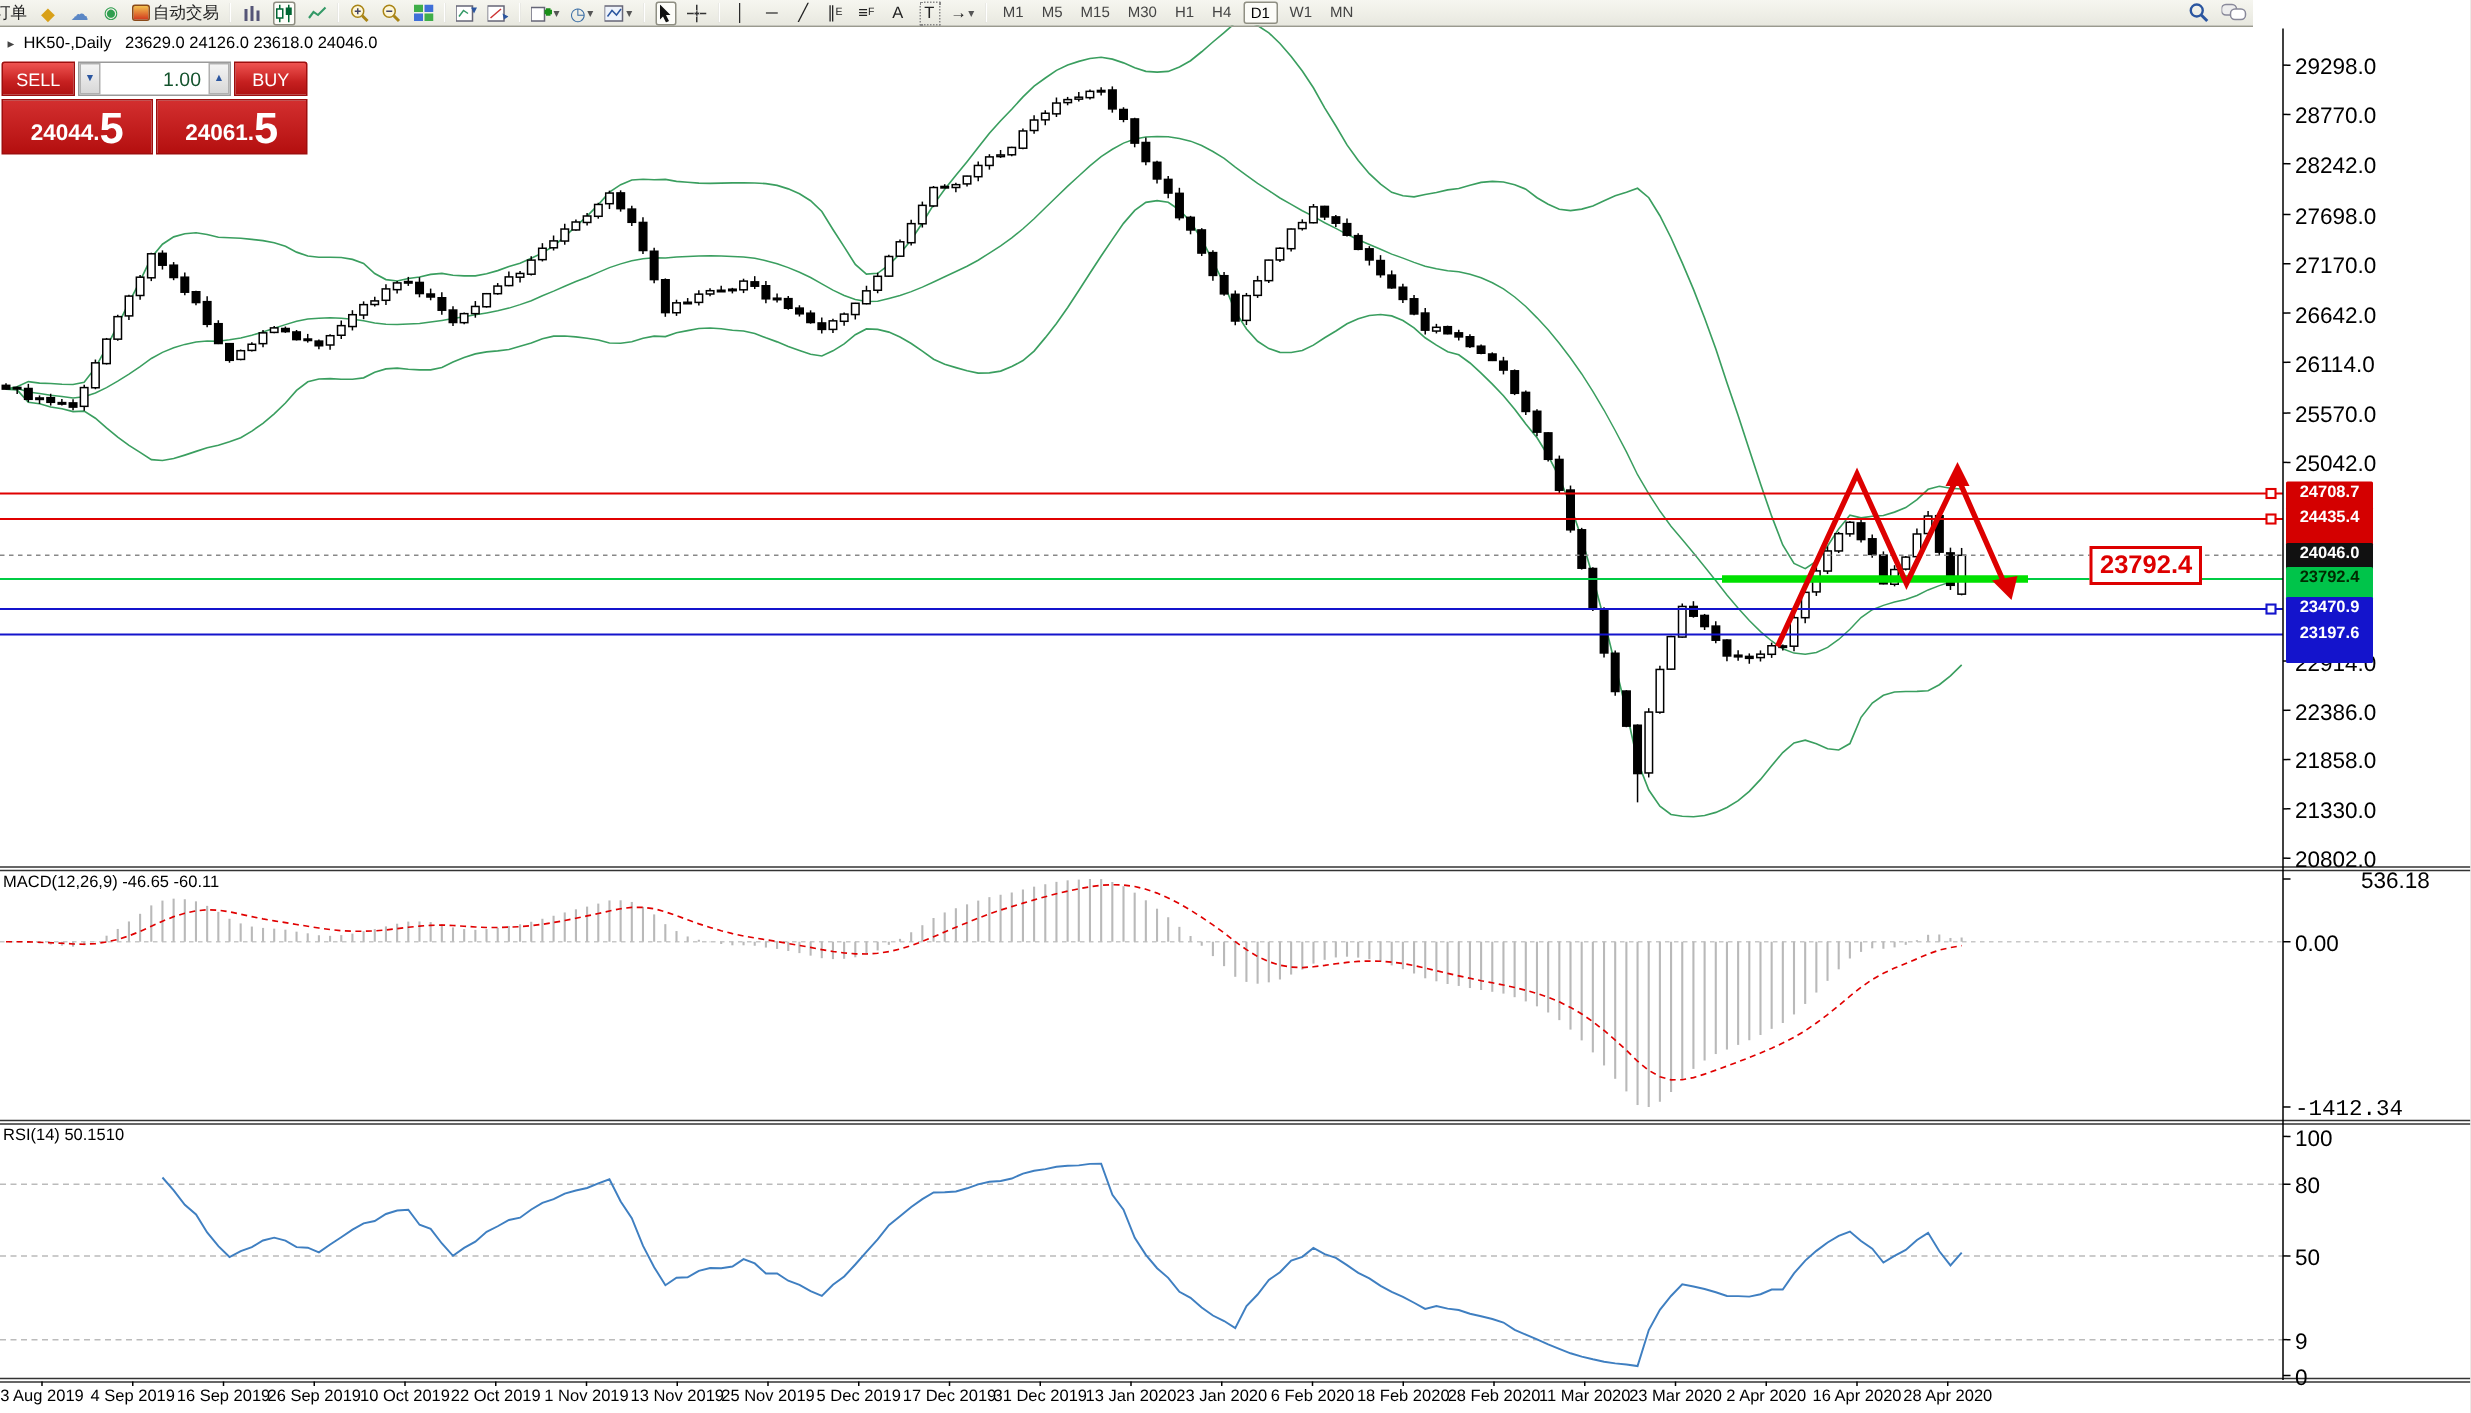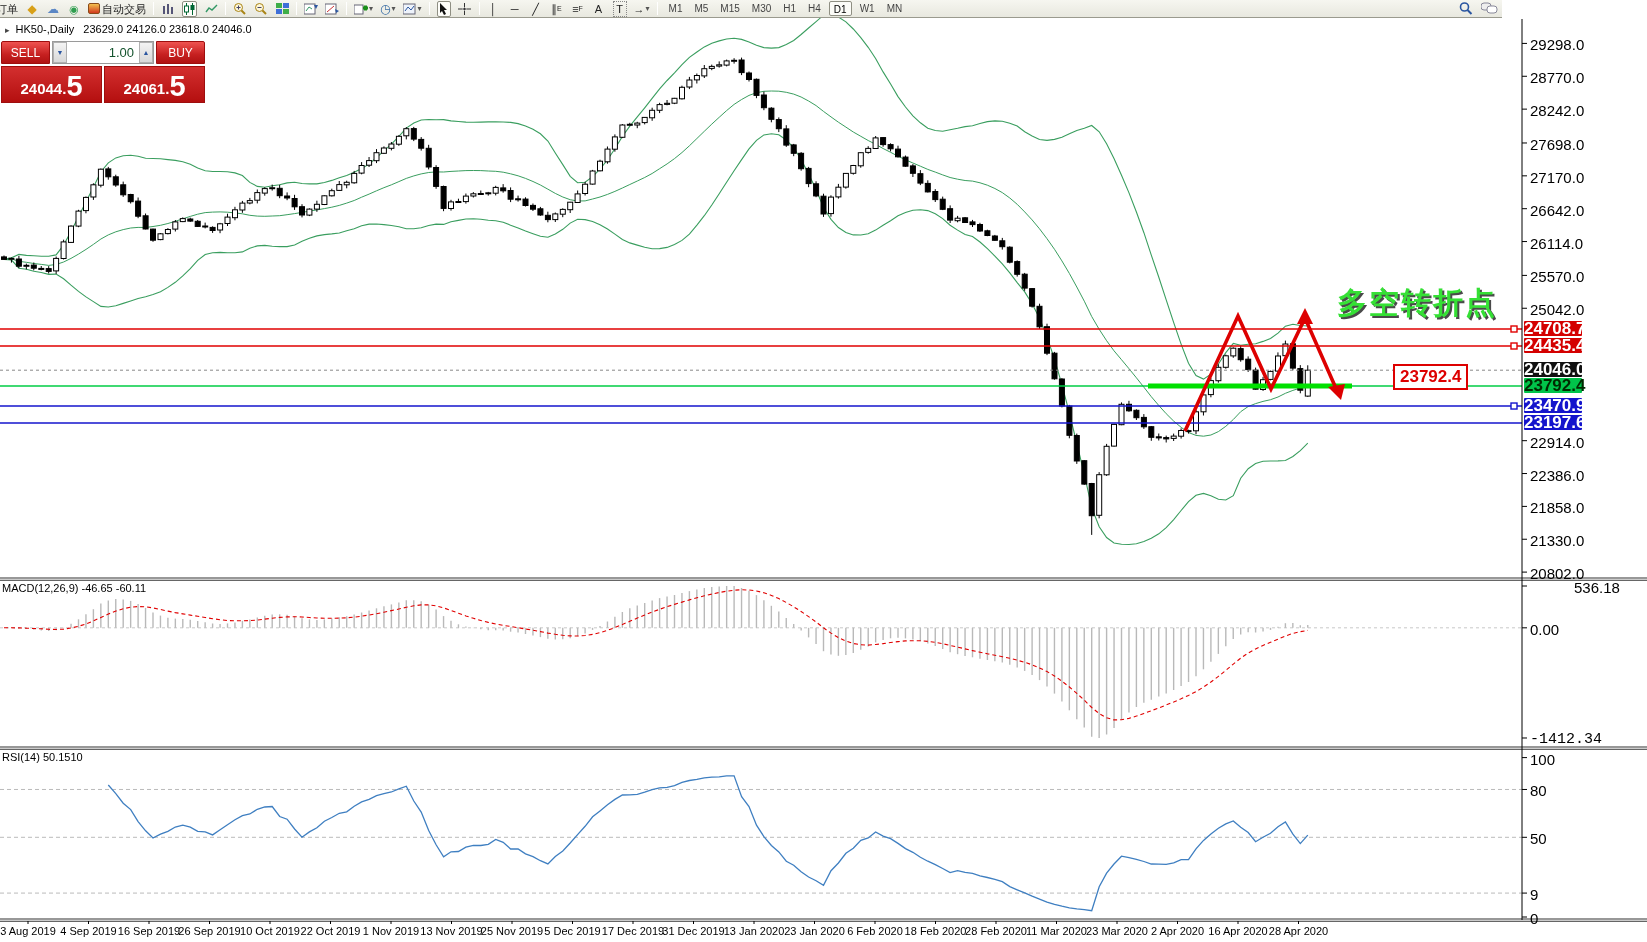--- a/index.html
+++ b/index.html
@@ -46,22 +46,22 @@
     font-size:13px;color:#14532d;}
   .tp-row2{display:flex;margin-top:2px;height:37px;}
   .price-box{width:101px;background:linear-gradient(#d32f2f,#b40f0f);border:1px solid #9e0e0e;
     color:#fff;display:flex;align-items:flex-end;justify-content:center;padding-bottom:2px;}
   .price-box+.price-box{margin-left:2px;}
   .pb-main{font-size:15px;font-weight:bold;line-height:22px;}
   .pb-big{font-size:29px;font-weight:bold;line-height:27px;}
 
   
   .ax-label{position:absolute;left:1530px;font-size:15px;color:#000;white-space:nowrap;}
-  .badge{position:absolute;left:1524px;width:58px;height:15px;line-height:15px;z-index:6;
-    font-size:17px;font-weight:bold;text-align:center;border-radius:1px;}
+  .badge{position:absolute;left:1524px;width:58px;height:27px;line-height:15px;z-index:6;
+    font-size:11px;font-weight:bold;text-align:center;border-radius:1px;}
   .date-label{position:absolute;top:925px;transform:translateX(-50%);font-size:11px;color:#000;white-space:nowrap;}
   .ind-label{position:absolute;left:2px;font-size:11px;color:#000;z-index:5;}
 
   
   .annot-green{position:absolute;left:1337px;top:283px;z-index:8;font-size:30px;font-weight:bold;
     letter-spacing:2px;color:#35e035;text-shadow:2px 2px 0 #4a4a4a;}
   .level-box{position:absolute;left:1393px;top:364px;z-index:8;border:2px solid #dd0000;background:#fff;
     color:#dd0000;font-size:17px;font-weight:bold;padding:0 5px;line-height:22px;}
 </style>
 </head>
@@ -840,21 +840,20 @@
         <span class="pb-main">24044.</span>
           <span class="pb-big">5</span>
       </div>
       <div class="price-box">
         <span class="pb-main">24061.</span>
           <span class="pb-big">5</span>
       </div>
     </div>
   </div>
 
-  <div class="annot-green">多空转折点</div>
   <div class="level-box">23792.4</div>
 
   <div class="ind-label" style="top:582px">MACD(12,26,9) -46.65 -60.11</div>
   <div class="ind-label" style="top:751px">RSI(14) 50.1510</div>
 
   <div id="price-axis">
       <div class="ax-label" style="top: 36.4182px;">29298.0</div>
       <div class="ax-label" style="top: 69.2744px;">28770.0</div>
       <div class="ax-label" style="top: 102.131px;">28242.0</div>
       <div class="ax-label" style="top: 135.983px;">27698.0</div>

